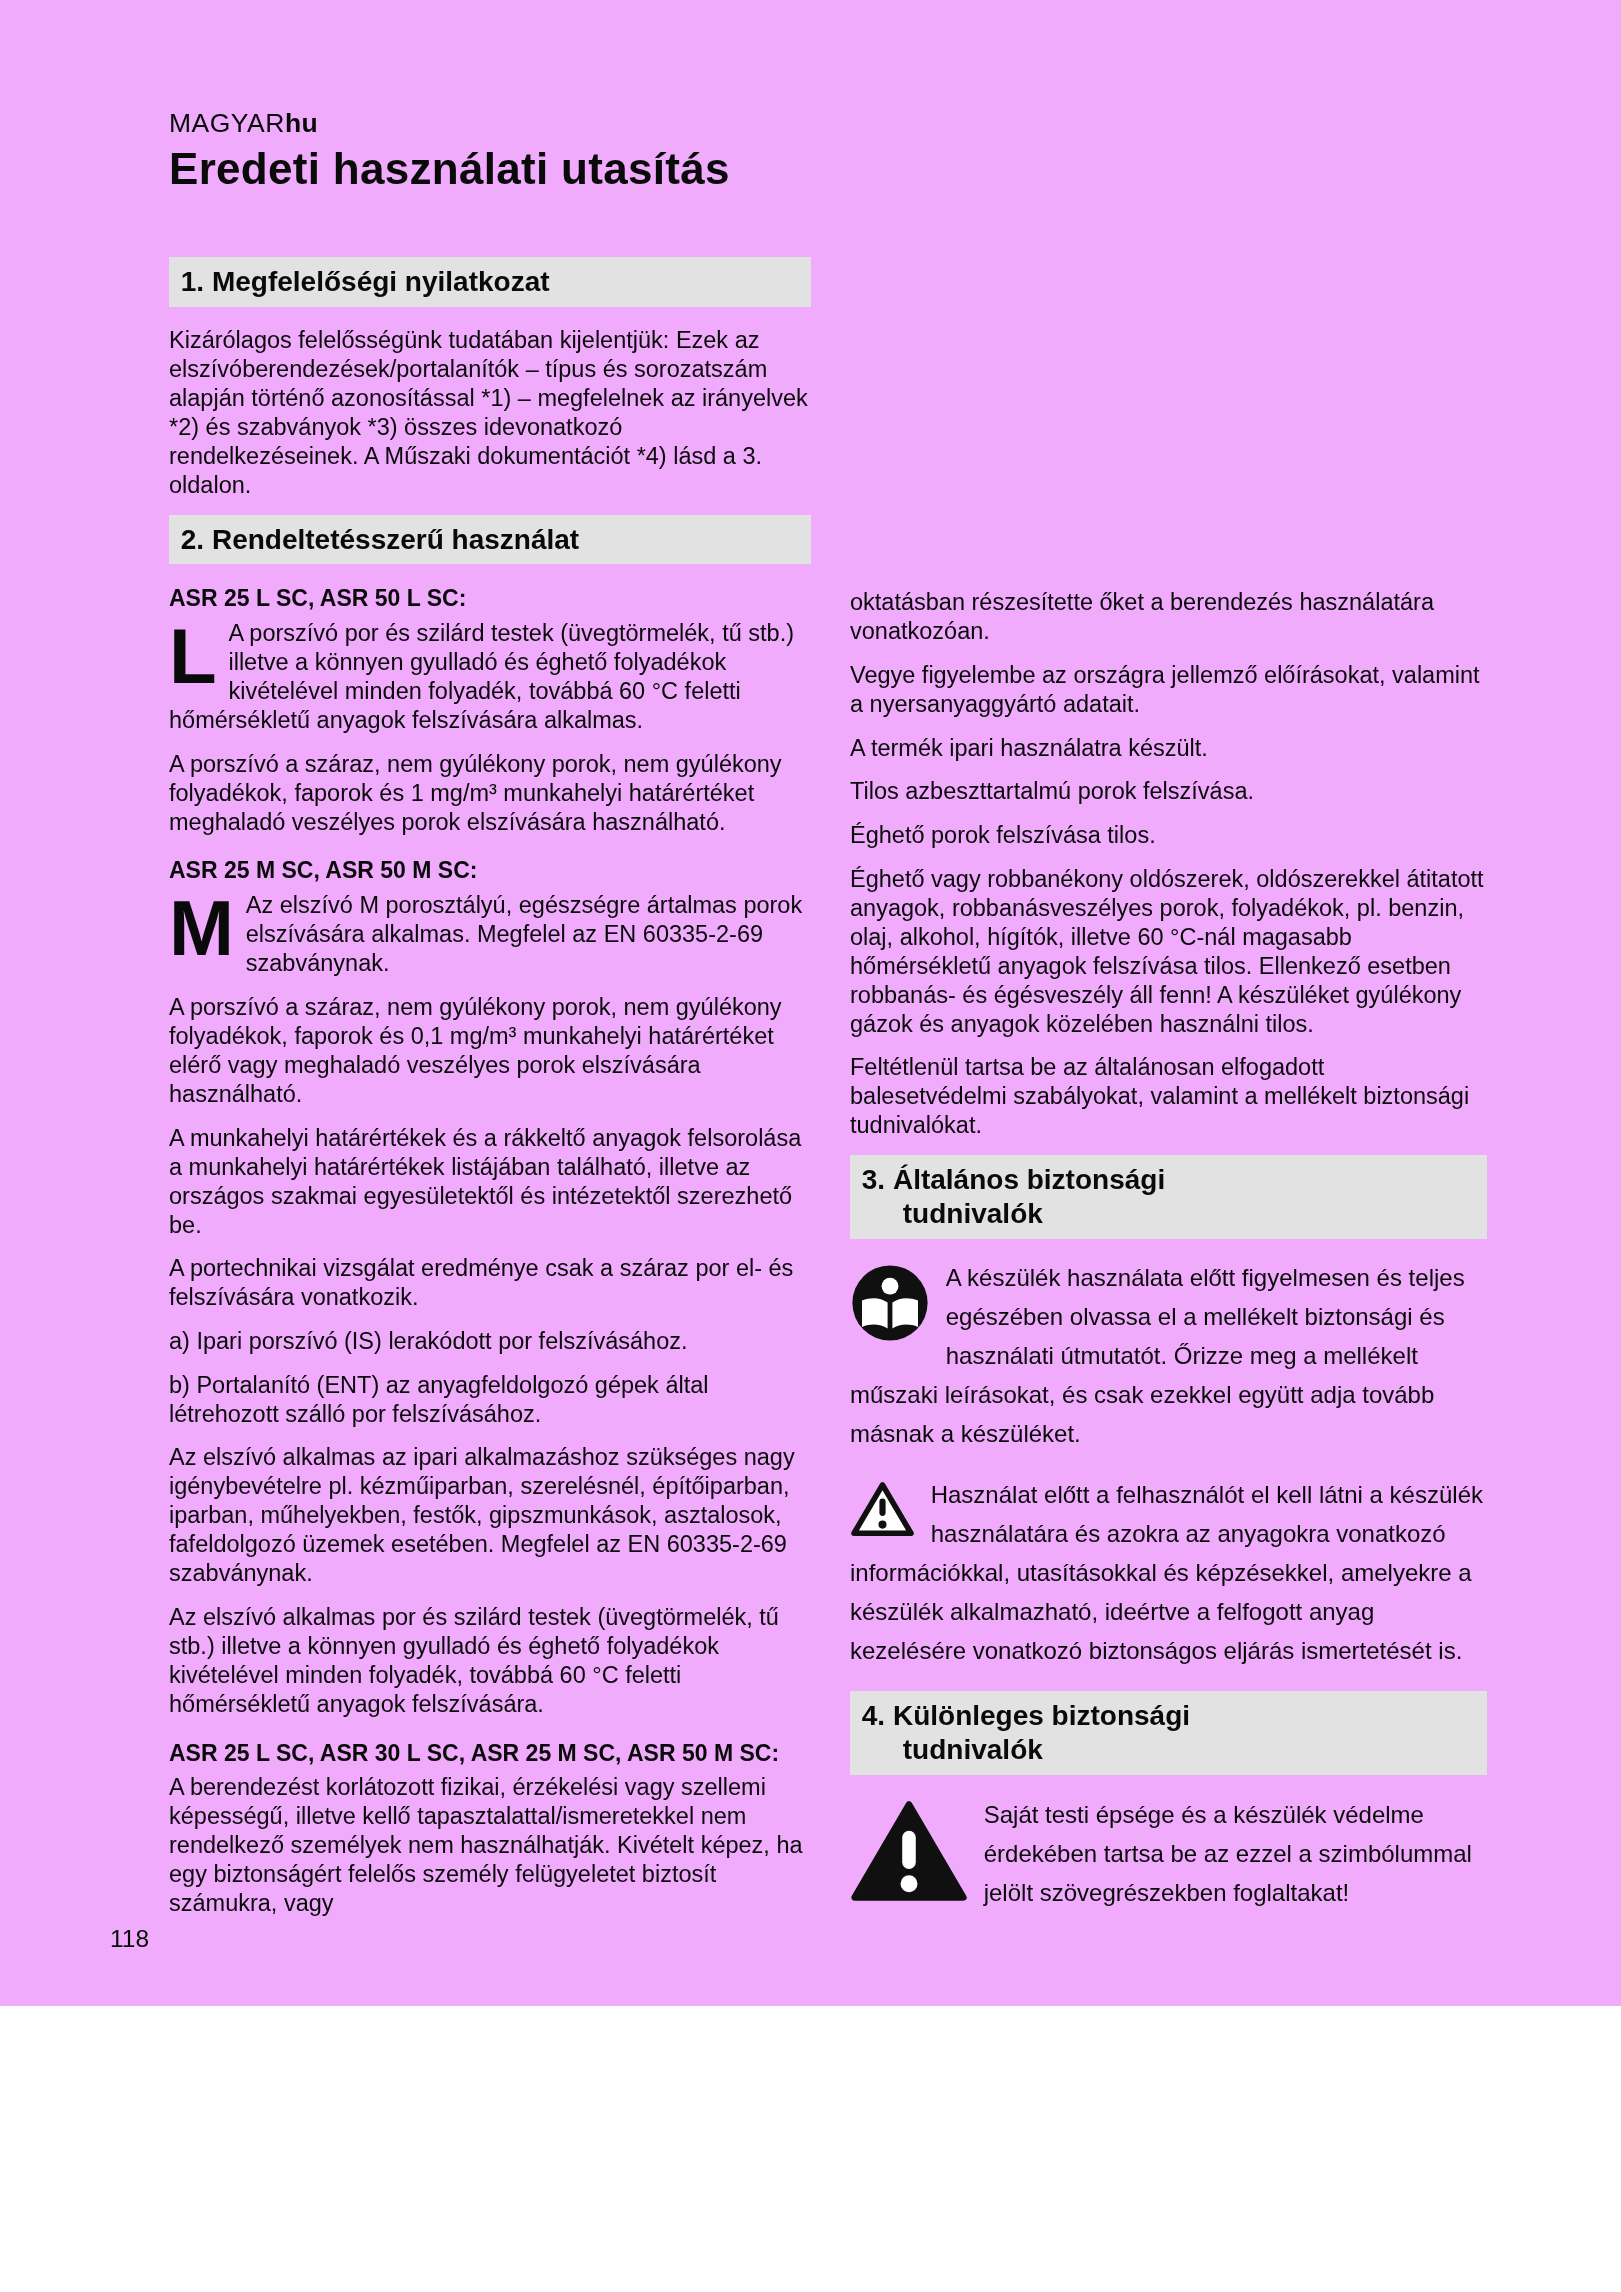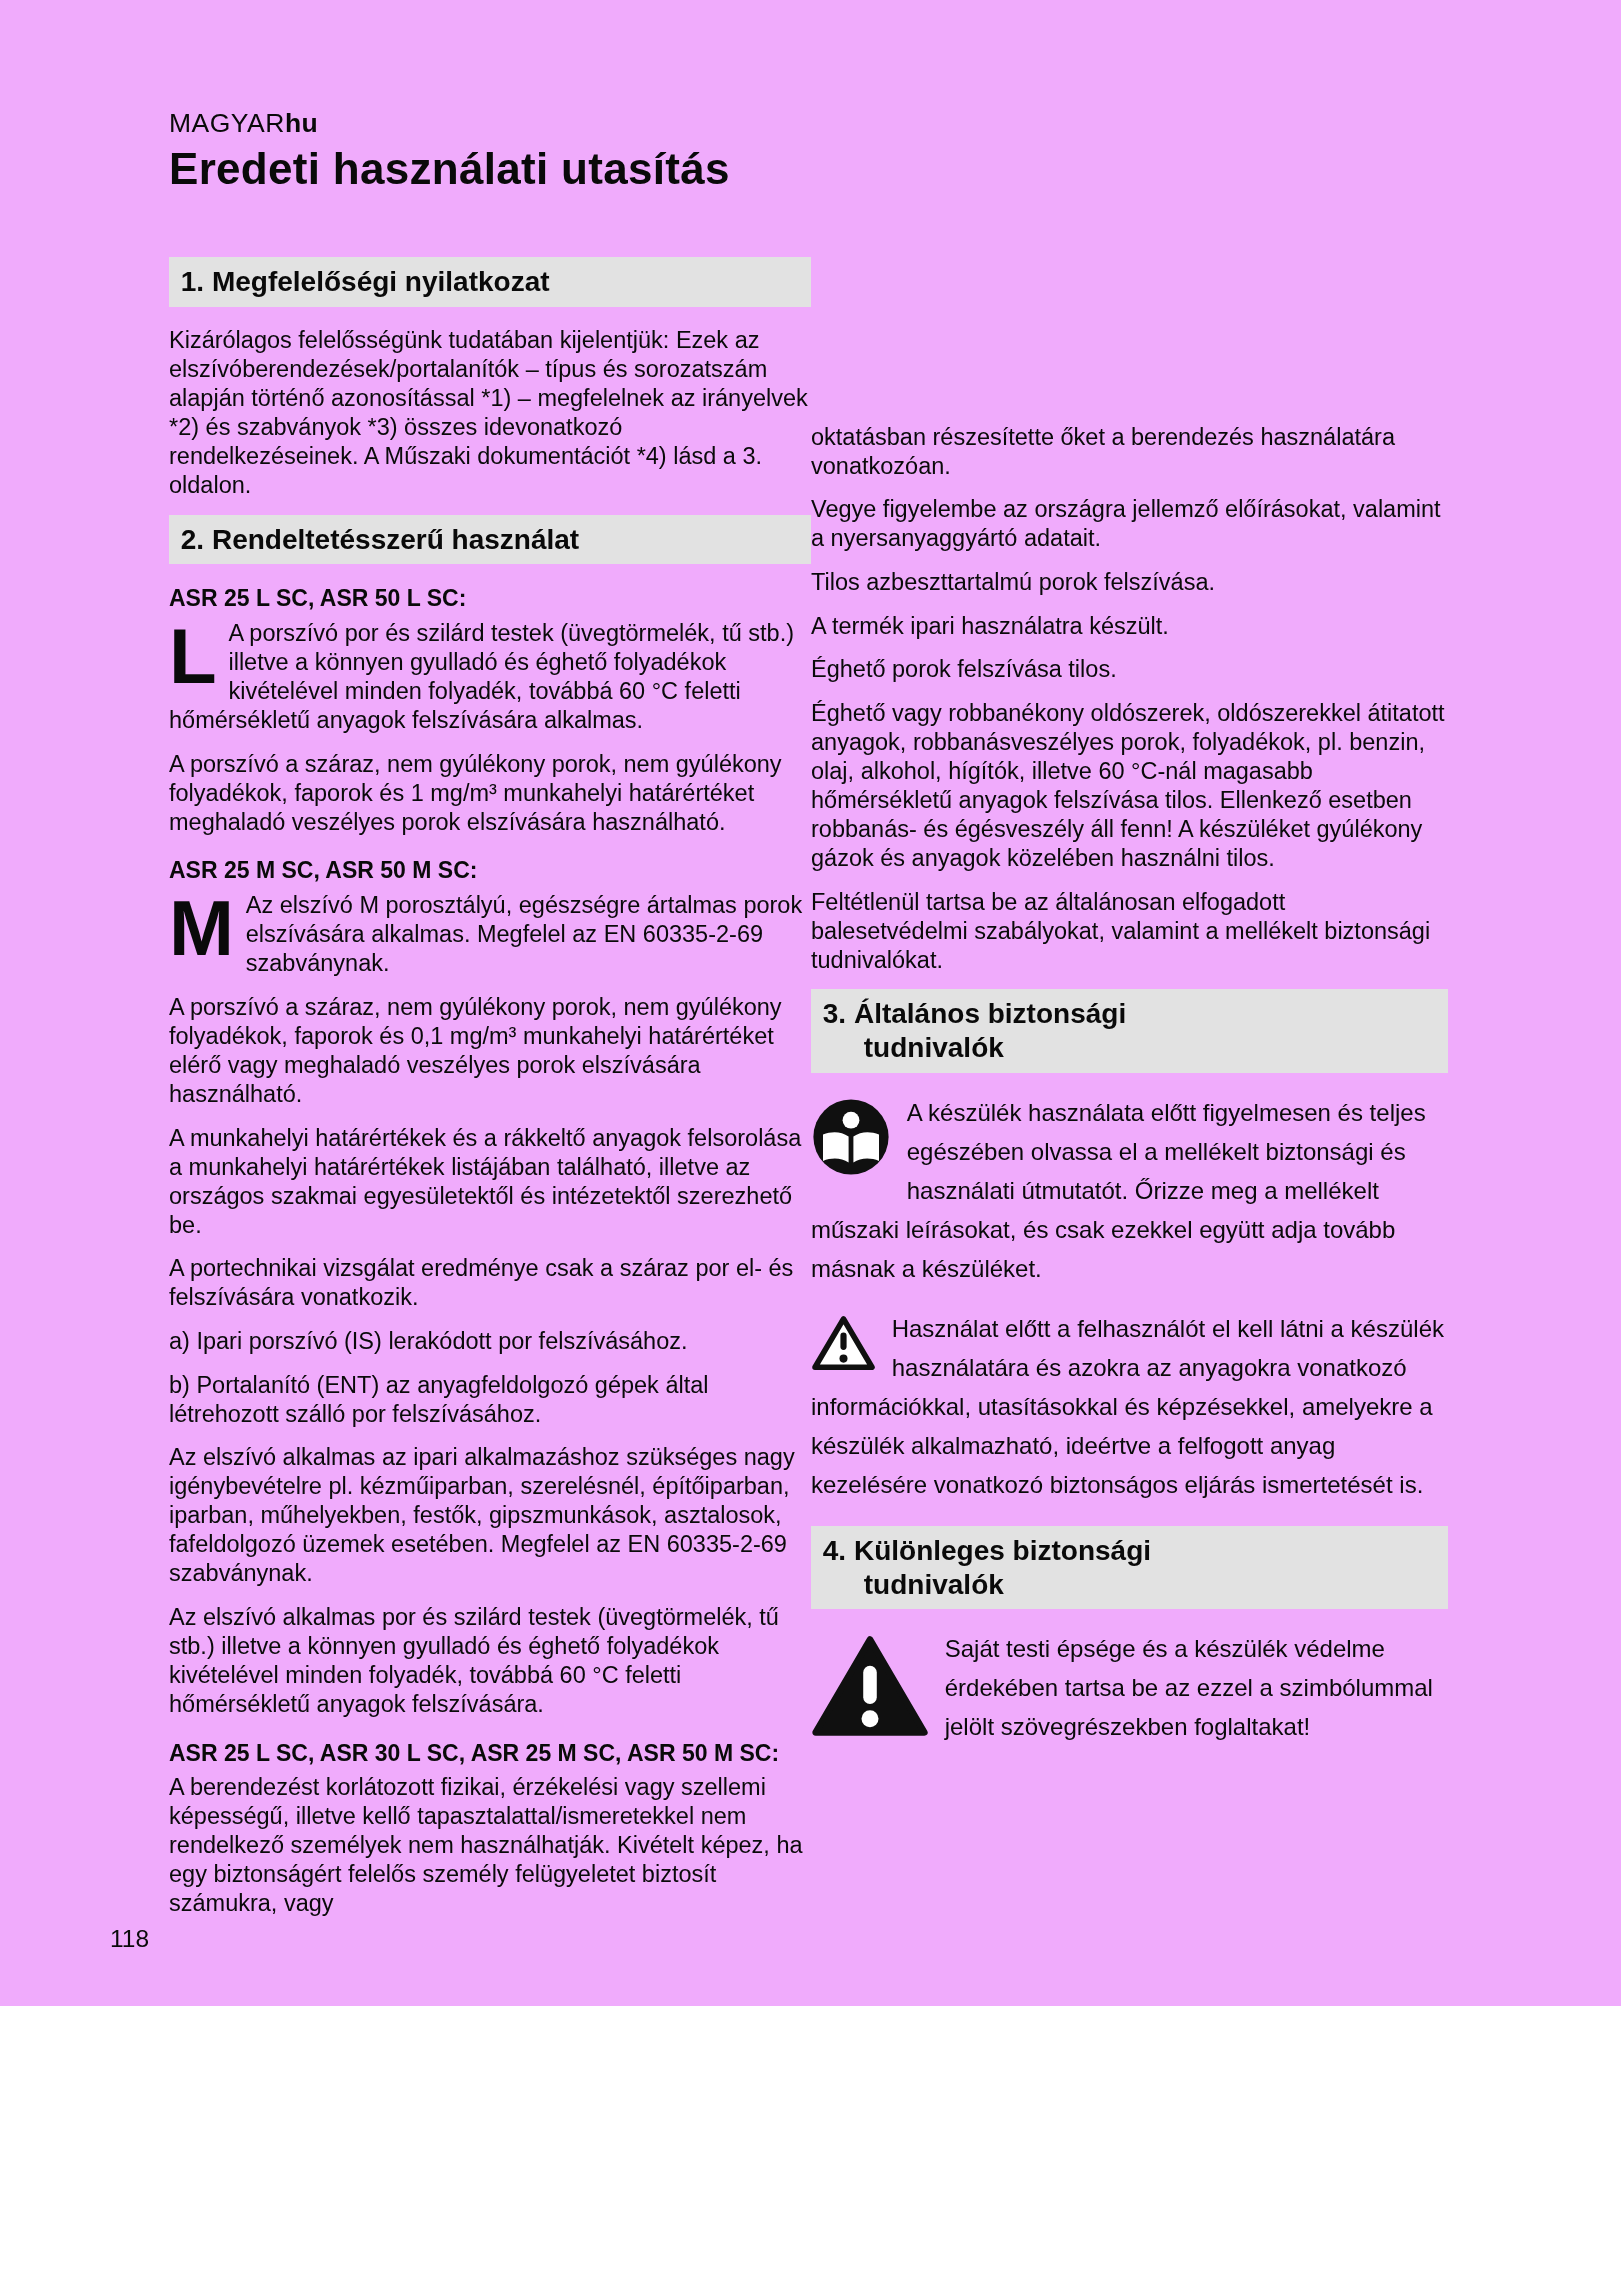--- a/index.html
+++ b/index.html
@@ -12,21 +12,21 @@
     font-family:"Liberation Sans","DejaVu Sans",sans-serif;
     overflow:hidden;
   }
   .page-header { position:absolute; top:108px; left:169px; }
   .lang-line { font-size:26.5px; letter-spacing:0.5px; }
   .lang-code { font-weight:bold; }
   .doc-title { font-size:44px; font-weight:bold; margin-top:5px; letter-spacing:0.3px; }
 
   .columns {
     position:absolute; top:257px; left:169px;
-    display:flex; align-items:center;
+    display:flex; gap:39px; align-items:flex-end;
   }
   .col-left  { width:642px; }
   .col-right { width:637px; }
 
   p { font-size:23.5px; line-height:29px; margin-bottom:14.7px; hyphens:auto; }
   .subhead { font-size:23px; font-weight:bold; margin:19.6px 0 5.9px; line-height:29px; }
 
   .section-bar {
     background:#e2e2e2;
     font-size:28px; font-weight:bold;
@@ -91,22 +91,22 @@
       <p>Az elszívó alkalmas az ipari alkalmazáshoz szükséges nagy igénybevételre pl. kézműiparban, szerelésnél, építőiparban, iparban, műhelyekben, festők, gipszmunkások, asztalosok, fafeldolgozó üzemek esetében. Megfelel az EN 60335-2-69 szabványnak.</p>
       <p>Az elszívó alkalmas por és szilárd testek (üvegtörmelék, tű stb.) illetve a könnyen gyulladó és éghető folyadékok kivételével minden folyadék, továbbá 60 °C feletti hőmérsékletű anyagok felszívására.</p>
 
       <h3 class="subhead">ASR 25 L SC, ASR 30 L SC, ASR 25 M SC, ASR 50 M SC:</h3>
       <p>A berendezést korlátozott fizikai, érzékelési vagy szellemi képességű, illetve kellő tapasztalattal/ismeretekkel nem rendelkező személyek nem használhatják. Kivételt képez, ha egy biztonságért felelős személy felügyeletet biztosít számukra, vagy</p>
     </div>
 
     <div class="col col-right">
       <p>oktatásban részesítette őket a berendezés használatára vonatkozóan.</p>
       <p>Vegye figyelembe az országra jellemző előírásokat, valamint a nyersanyaggyártó adatait.</p>
+      <p>A termék ipari használatra készült.</p>
       <p>Tilos azbeszttartalmú porok felszívása.</p>
-      <p>A termék ipari használatra készült.</p>
       <p>Éghető porok felszívása tilos.</p>
       <p>Éghető vagy robbanékony oldószerek, oldószerekkel átitatott anyagok, robbanásveszélyes porok, folyadékok, pl. benzin, olaj, alkohol, hígítók, illetve 60 °C-nál magasabb hőmérsékletű anyagok felszívása tilos. Ellenkező esetben robbanás- és égésveszély áll fenn! A készüléket gyúlékony gázok és anyagok közelében használni tilos.</p>
       <p>Feltétlenül tartsa be az általánosan elfogadott balesetvédelmi szabályokat, valamint a mellékelt biztonsági tudnivalókat.</p>
 
       <h2 class="section-bar">
         <span class="h-line">3. Általános biztonsági</span>
         <span class="h-line h-line2">tudnivalók</span>
       </h2>
 
       <p class="big-text">

